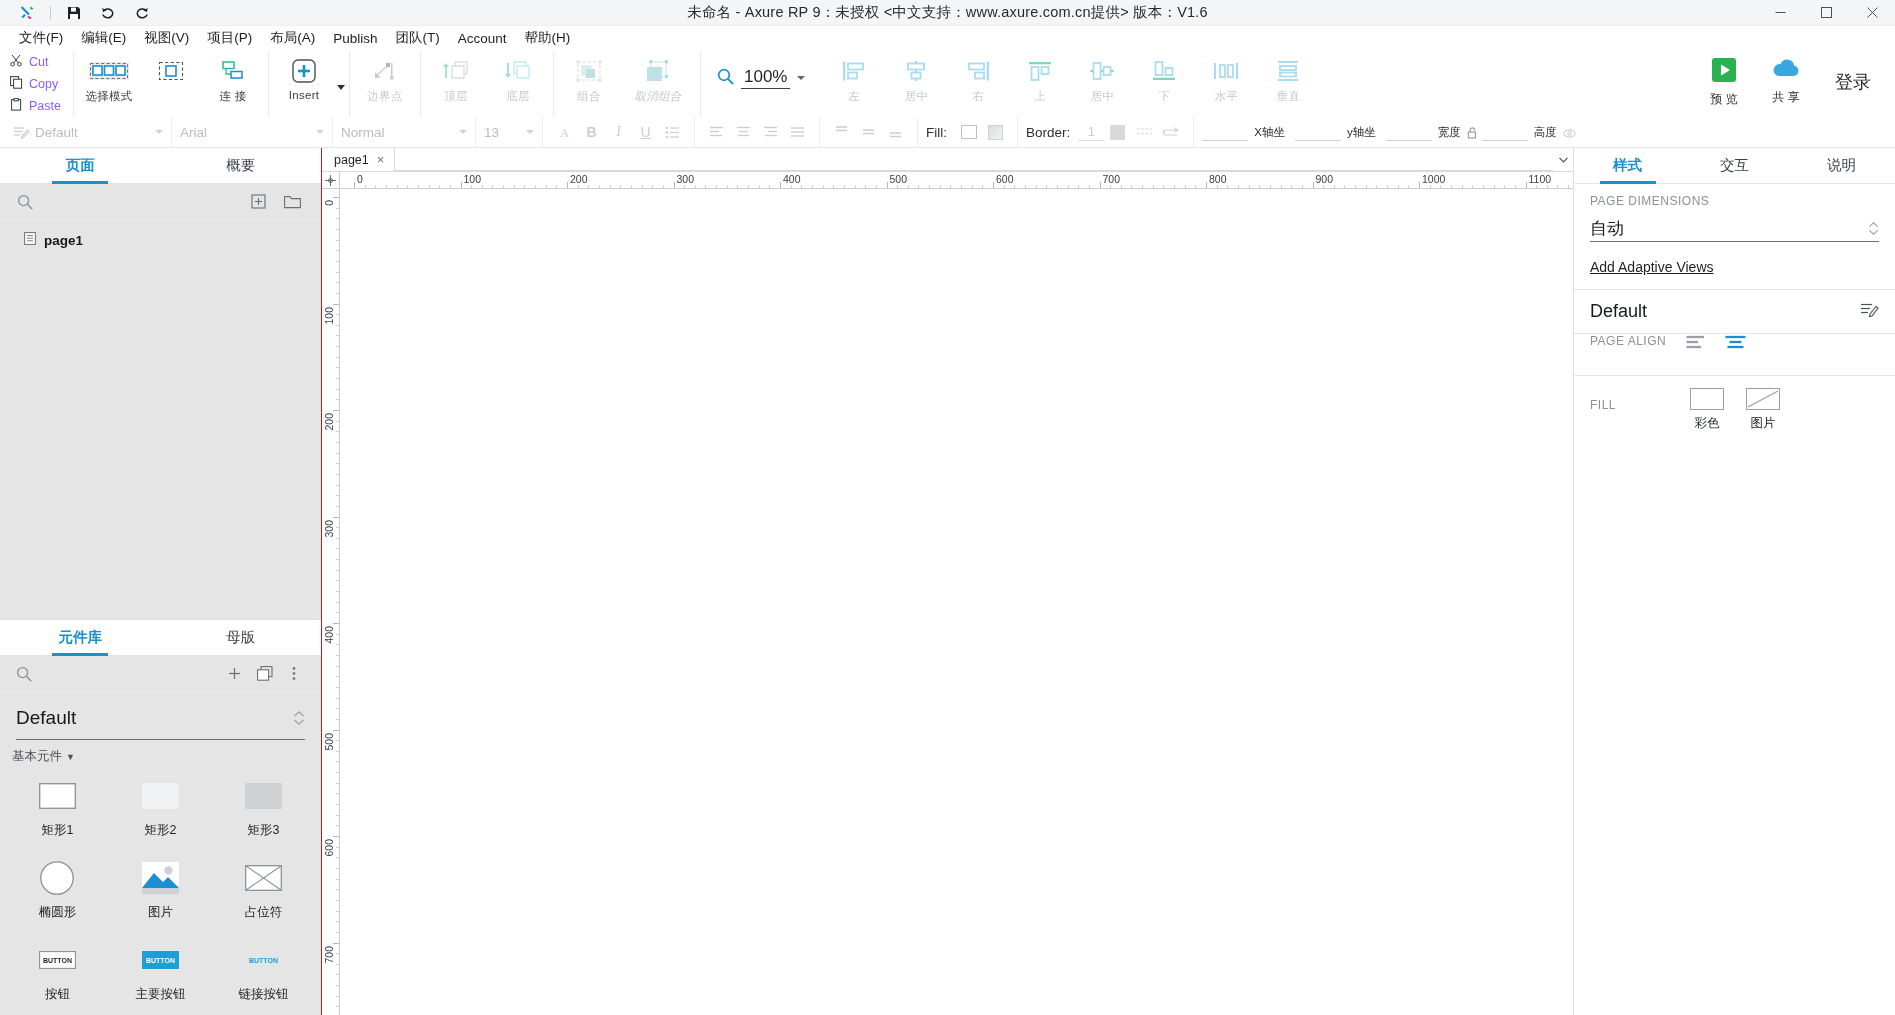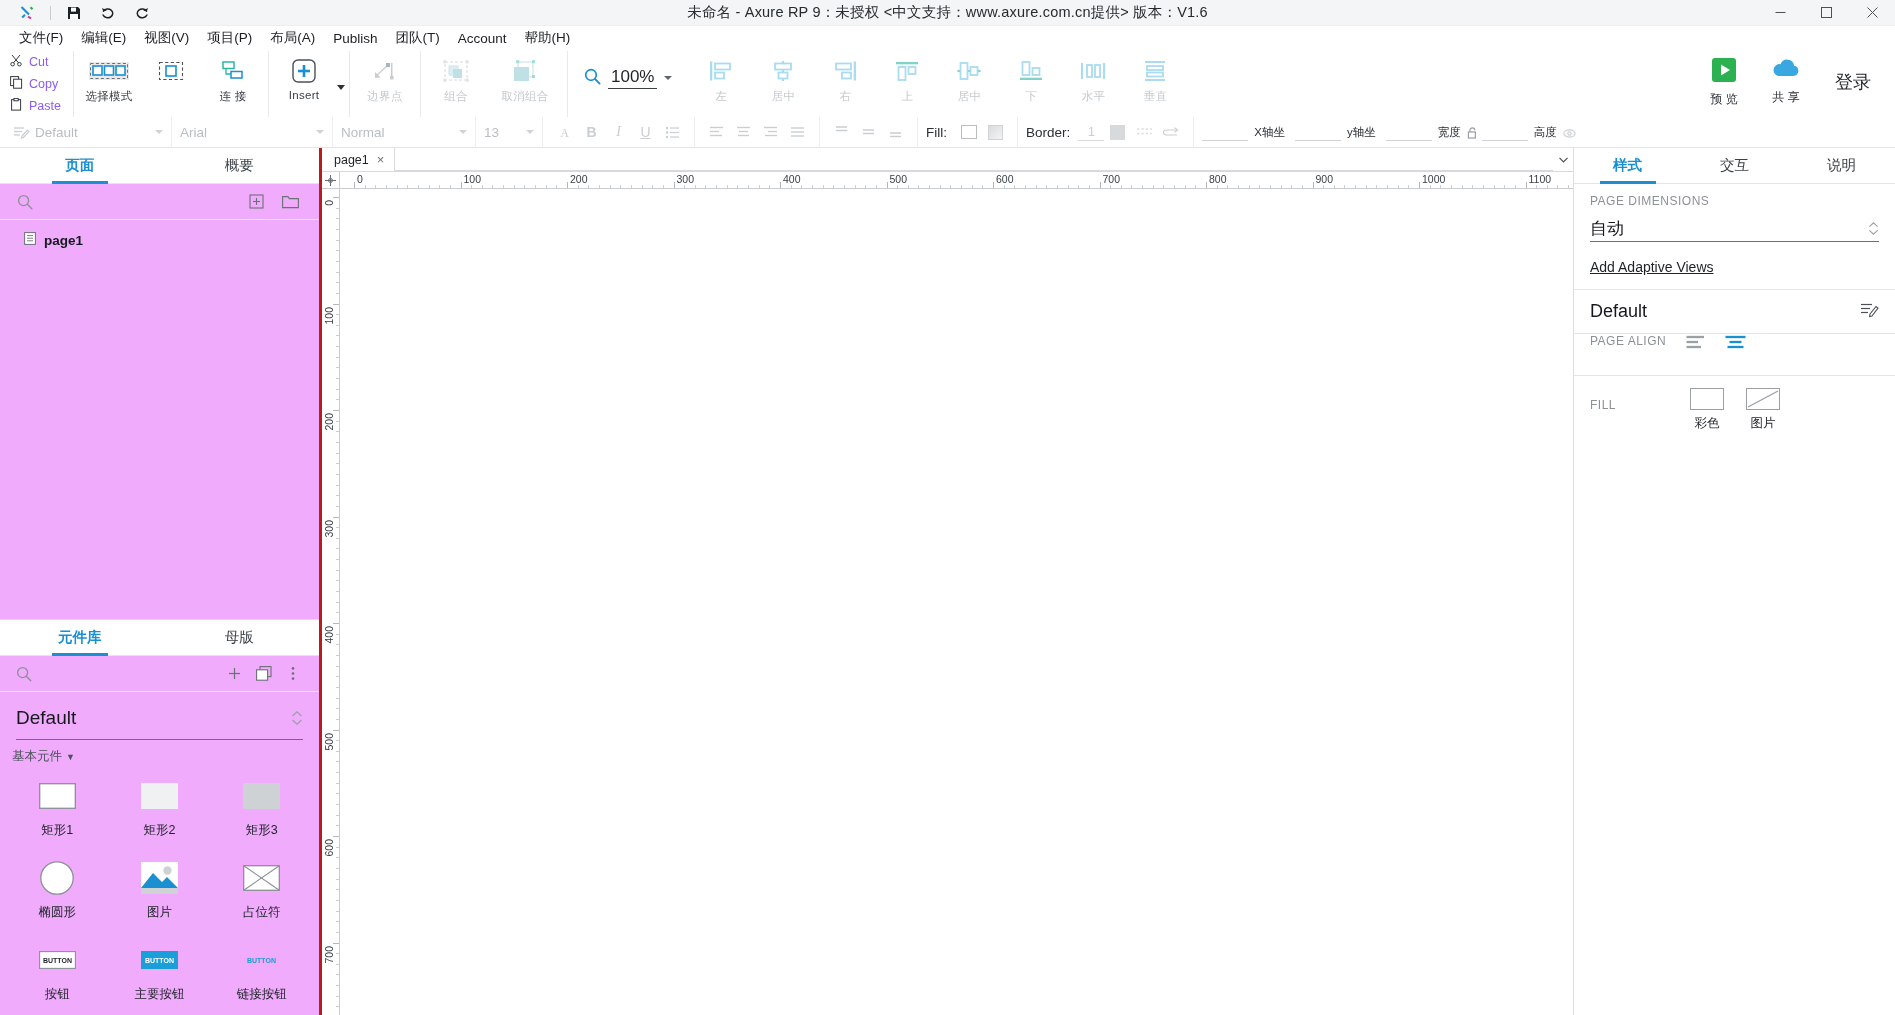--- a/index.html
+++ b/index.html
@@ -59,21 +59,21 @@
     padding: 0 4px; height: 66px;
   }
   .tgroup.nosep { border-right: none; }
   .tbtn {
     width: 62px; height: 60px; display: flex; flex-direction: column; align-items: center;
     justify-content: flex-start; padding-top: 7px; gap: 5px; cursor: default; position: relative;
   }
   .tbtn .glyph { height: 26px; display: flex; align-items: center; justify-content: center; }
   .tbtn .lbl { font-size: 11.5px; color: #3a4046; white-space: nowrap; letter-spacing: .3px; }
   .tbtn.dis .lbl { color: #c4c9cd; }
-  .tbtn-wide { width: 76px; }
+  .tbtn-wide { width: 76px; font-style: italic; }
   .caret-dd {
     width: 0; height: 0; border-left: 4.5px solid transparent; border-right: 4.5px solid transparent;
     border-top: 5px solid #2c3136; align-self: center; margin-top: 12px; margin-left: 2px;
   }
   .zoomwrap {
     display: flex; align-items: center; gap: 7px; height: 66px; padding: 0 14px 0 16px;
     margin-top: -6px;
   }
   .zoomval {
     font-size: 17px; color: #1d2226; border-bottom: 1px solid #3a4046; padding: 0 3px 1px 3px;
@@ -116,21 +116,21 @@
   .coordfield { display: flex; align-items: flex-end; gap: 0px; }
   .coord-input { width: 46px; border-bottom: 1px solid #cfd3d6; height: 17px; }
   .coord-lbl { font-size: 11.5px; color: #2a2f34; padding: 0 6px 1px 6px; }
 
   
   .body { flex: 1 1 auto; display: flex; min-height: 0; }
 
   
   .leftpanel {
     width: 322px; flex: 0 0 322px; display: flex; flex-direction: column;
-    border-right: 3px solid #b91c1c; background: #f0abfc; min-height: 0;
+    border-right: 1px solid #b91c1c; background: #e5e5e5; min-height: 0;
   }
   .tabbar { display: flex; height: 36px; flex: 0 0 36px; border-bottom: 1px solid #e3e5e7; background: #fff; }
   .tab {
     flex: 1; display: flex; align-items: center; justify-content: center;
     font-size: 14.5px; color: #3b4147; position: relative; cursor: default;
   }
   .tab.active { color: #1a8fd1; font-weight: bold; }
   .tab.active::after {
     content: ""; position: absolute; bottom: -1px; left: 50%; transform: translateX(-50%);
     width: 56px; height: 3px; background: #1a8fd1;
@@ -395,20 +395,44 @@
             <path d="M3 19 L3 13 L8.5 18.5 Z" fill="#c8ccd0"></path>
             <rect x="14" y="4" width="4" height="4" fill="#a9b6c0"></rect>
             <rect x="19" y="4" width="1.5" height="14" fill="#c8ccd0"></rect>
             <rect x="18" y="17" width="3.5" height="3.5" fill="#c8ccd0"></rect>
           </svg>
         </span>
         <span class="lbl">边界点</span>
       </div>
     </div>
 
+    <div class="tgroup">
+      <div class="tbtn dis">
+        <span class="glyph">
+          <svg width="30" height="24" viewBox="0 0 30 24">
+            <path d="M5 19 L5 5" stroke="#9fded2" stroke-width="1.8"></path>
+            <path d="M2 8 L5 4 L8 8 Z" fill="#9fded2"></path>
+            <rect x="14" y="3" width="12" height="12" fill="#fff" stroke="#d4d8db" stroke-width="1.2"></rect>
+            <rect x="11" y="7" width="12" height="12" fill="#fff" stroke="#d4d8db" stroke-width="1.2"></rect>
+          </svg>
+        </span>
+        <span class="lbl">顶层</span>
+      </div>
+      <div class="tbtn dis">
+        <span class="glyph">
+          <svg width="30" height="24" viewBox="0 0 30 24">
+            <path d="M5 4 L5 18" stroke="#9fded2" stroke-width="1.8"></path>
+            <path d="M2 15 L5 19 L8 15 Z" fill="#9fded2"></path>
+            <rect x="11" y="3" width="12" height="12" fill="#fff" stroke="#bfe4f5" stroke-width="1.2"></rect>
+            <rect x="14" y="7" width="12" height="12" fill="#fff" stroke="#bfe4f5" stroke-width="1.2"></rect>
+          </svg>
+        </span>
+        <span class="lbl">底层</span>
+      </div>
+    </div>
 
     <div class="tgroup">
       <div class="tbtn dis">
         <span class="glyph">
           <svg width="28" height="24" viewBox="0 0 28 24">
             <rect x="3" y="3" width="22" height="18" fill="none" stroke="#d4d8db" stroke-width="1" stroke-dasharray="3,2"></rect>
             <rect x="1.2" y="1.2" width="3.2" height="3.2" fill="#e3e6e8"></rect>
             <rect x="23.6" y="1.2" width="3.2" height="3.2" fill="#e3e6e8"></rect>
             <rect x="1.2" y="19.6" width="3.2" height="3.2" fill="#e3e6e8"></rect>
             <rect x="23.6" y="19.6" width="3.2" height="3.2" fill="#e3e6e8"></rect>

